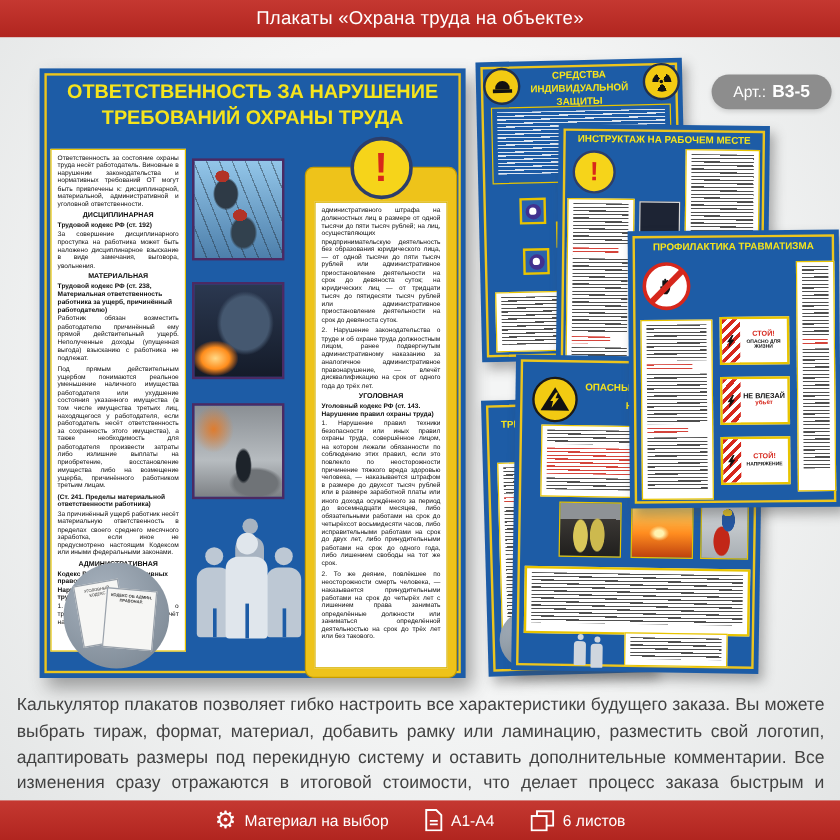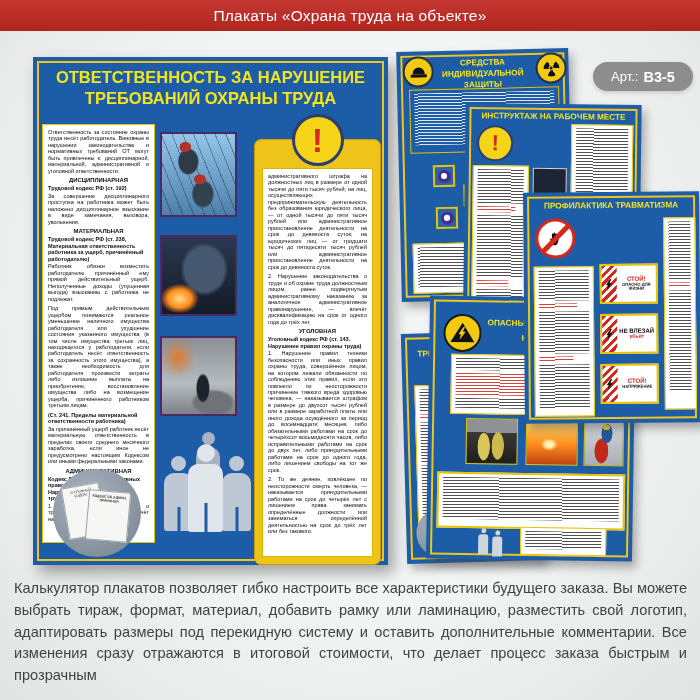--- a/index.html
+++ b/index.html
@@ -421,14 +421,34 @@
     </div>
     <div class="wbox prof-right">
       <div class="tl" style="height:58px;"></div>
       <div class="tl-red" style="height:5px;width:70%;"></div>
       <div class="tl" style="height:100px;"></div>
     </div>
   </div>
 
   <div class="descr">Калькулятор плакатов позволяет гибко настроить все характеристики будущего заказа. Вы можете выбрать тираж, формат, материал, добавить рамку или ламинацию, разместить свой логотип, адаптировать размеры под перекидную систему и оставить дополнительные комментарии. Все изменения сразу отражаются в итоговой стоимости, что делает процесс заказа быстрым и прозрачным</div>
 
+  <div class="bar bar-bottom">
+    <div class="fitem">
+      <span class="gear"></span>
+      <span>Материал на выбор</span>
+    </div>
+    <div class="fitem">
+      <svg width="15" height="19" viewBox="0 0 15 19">
+        <path d="M1.2 1h8.3l4.3 4.3V18H1.2z" fill="none" stroke="#fff" stroke-width="1.6"></path>
+        <path d="M4.2 10h6.6M4.2 13h6.6" stroke="#fff" stroke-width="1.4"></path>
+      </svg>
+      <span>А1-А4</span>
+    </div>
+    <div class="fitem">
+      <svg width="20" height="18" viewBox="0 0 20 18">
+        <rect x="1" y="5" width="12.5" height="12" fill="none" stroke="#fff" stroke-width="1.6"></rect>
+        <path d="M5.5 5V1H19v12h-5.5" fill="none" stroke="#fff" stroke-width="1.6"></path>
+      </svg>
+      <span>6 листов</span>
+    </div>
+  </div>
 
 </div>
 
 </body></html>

